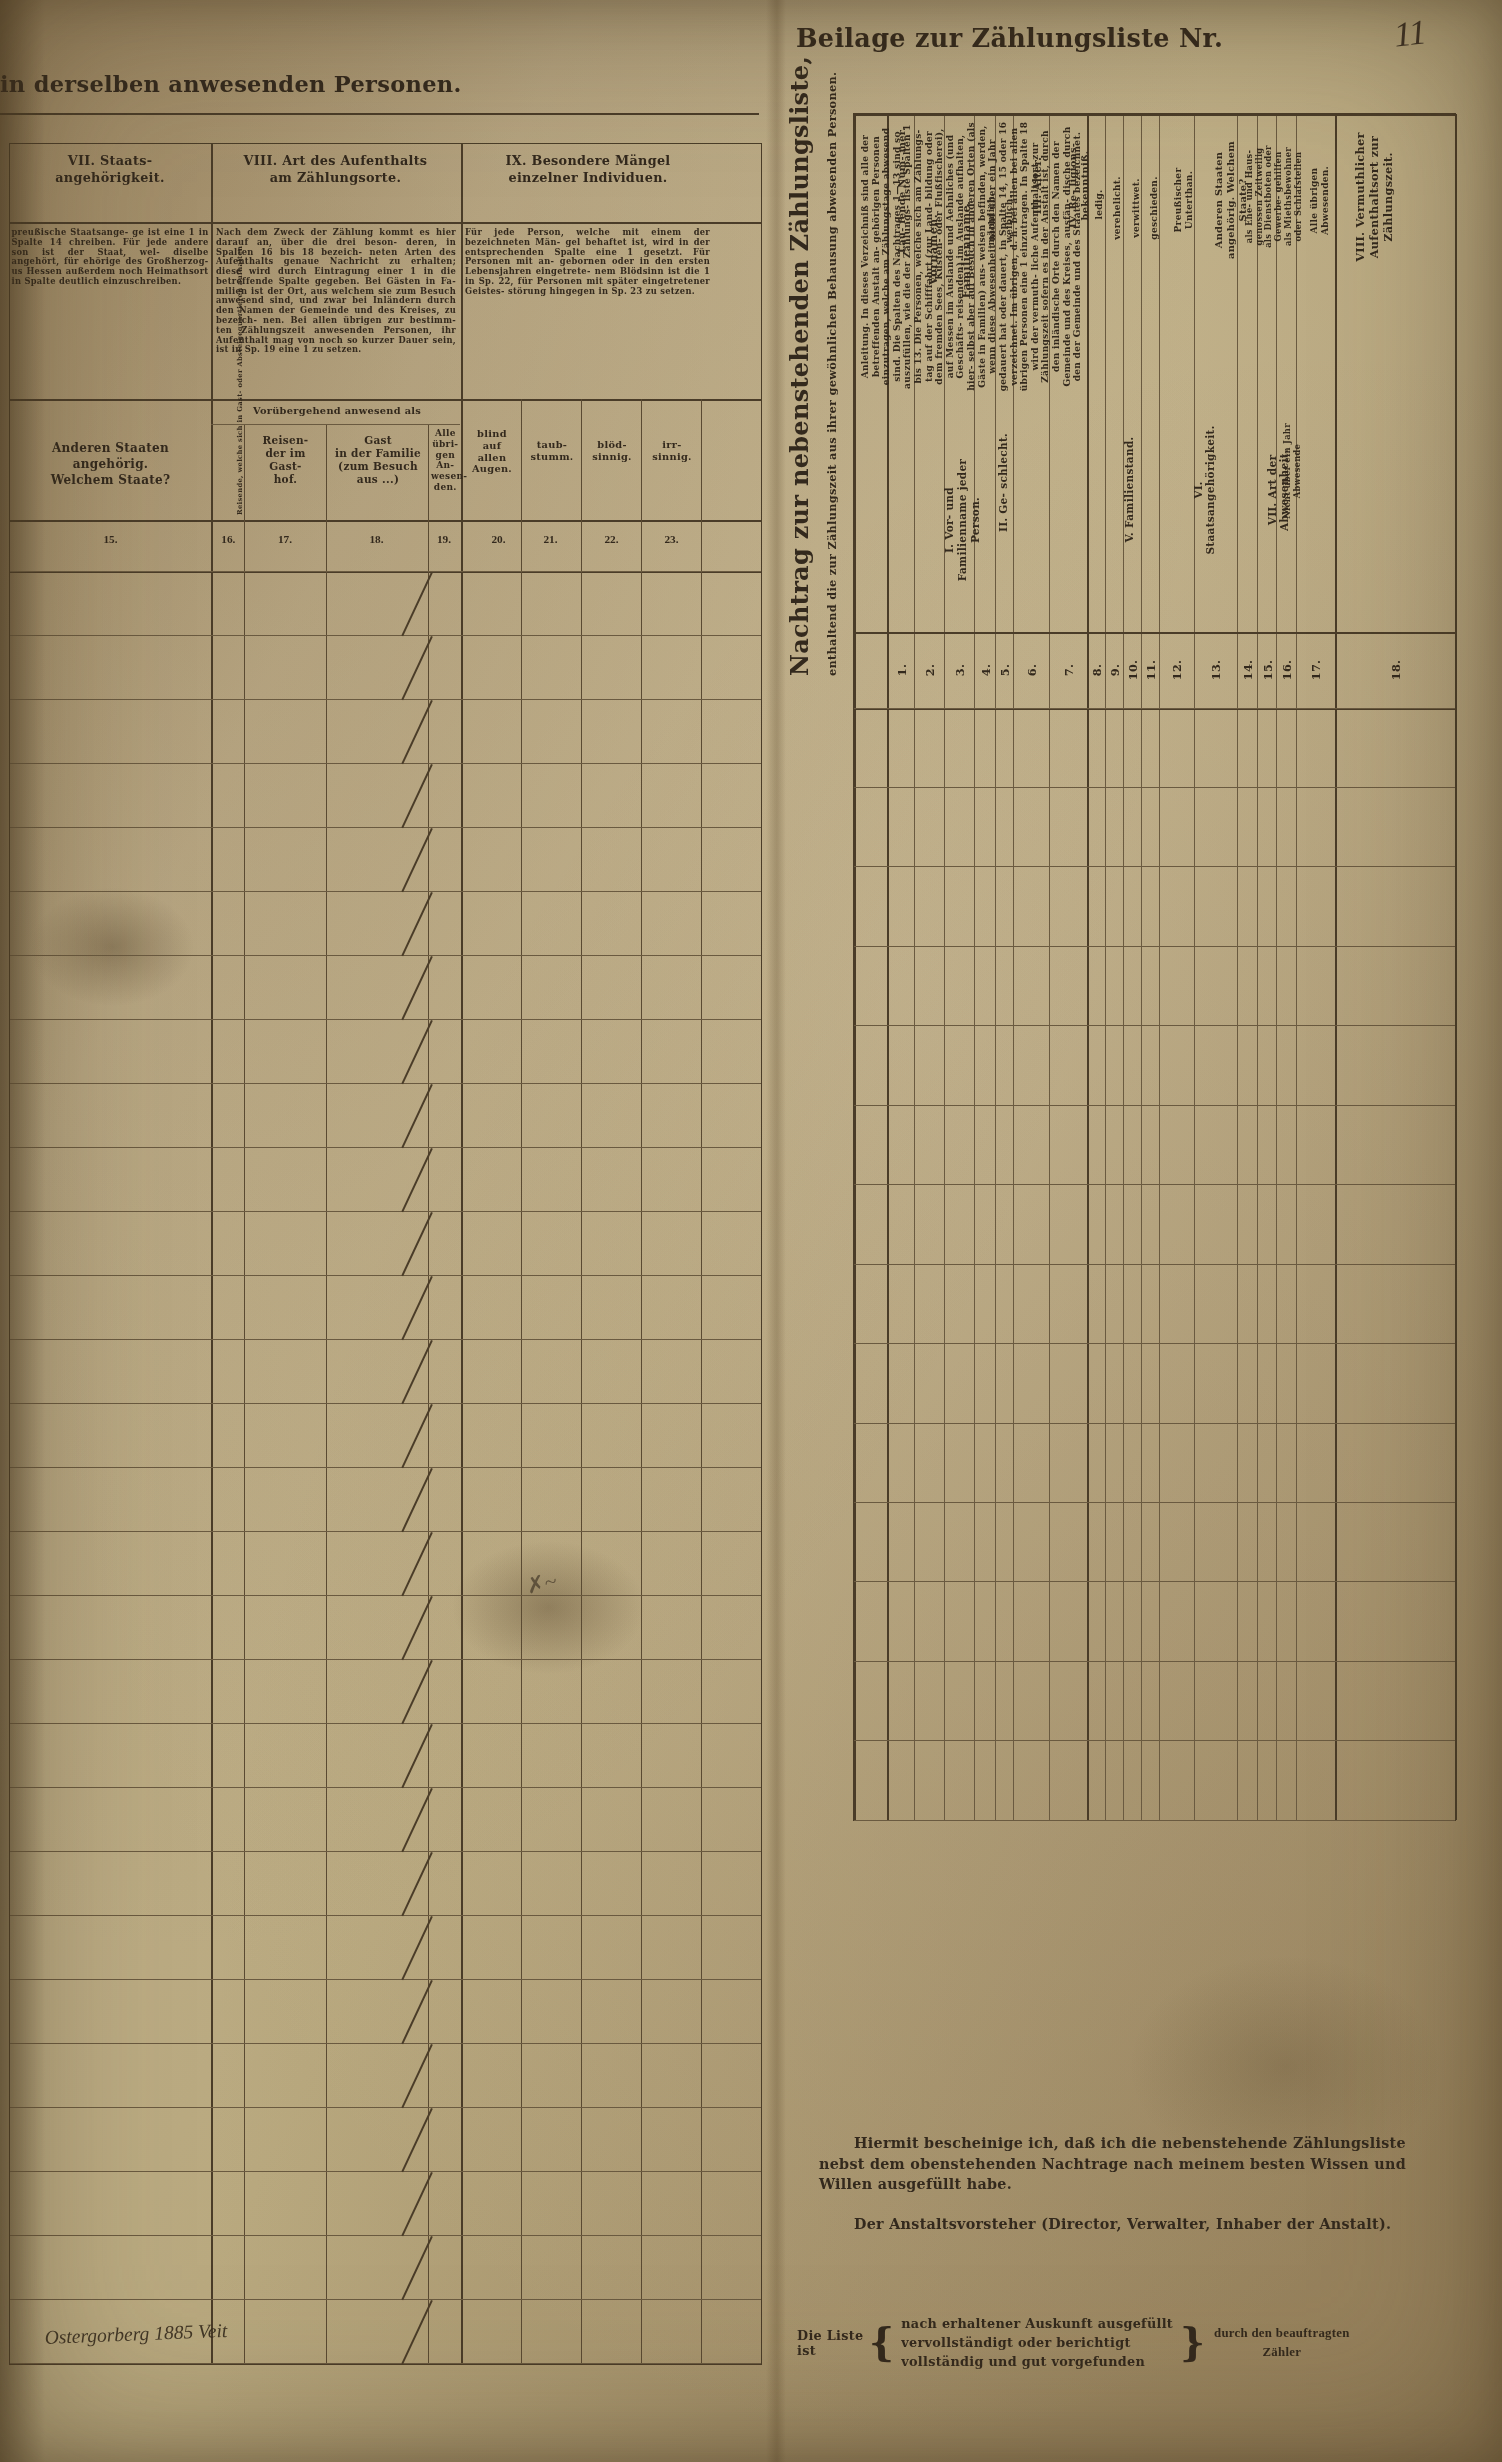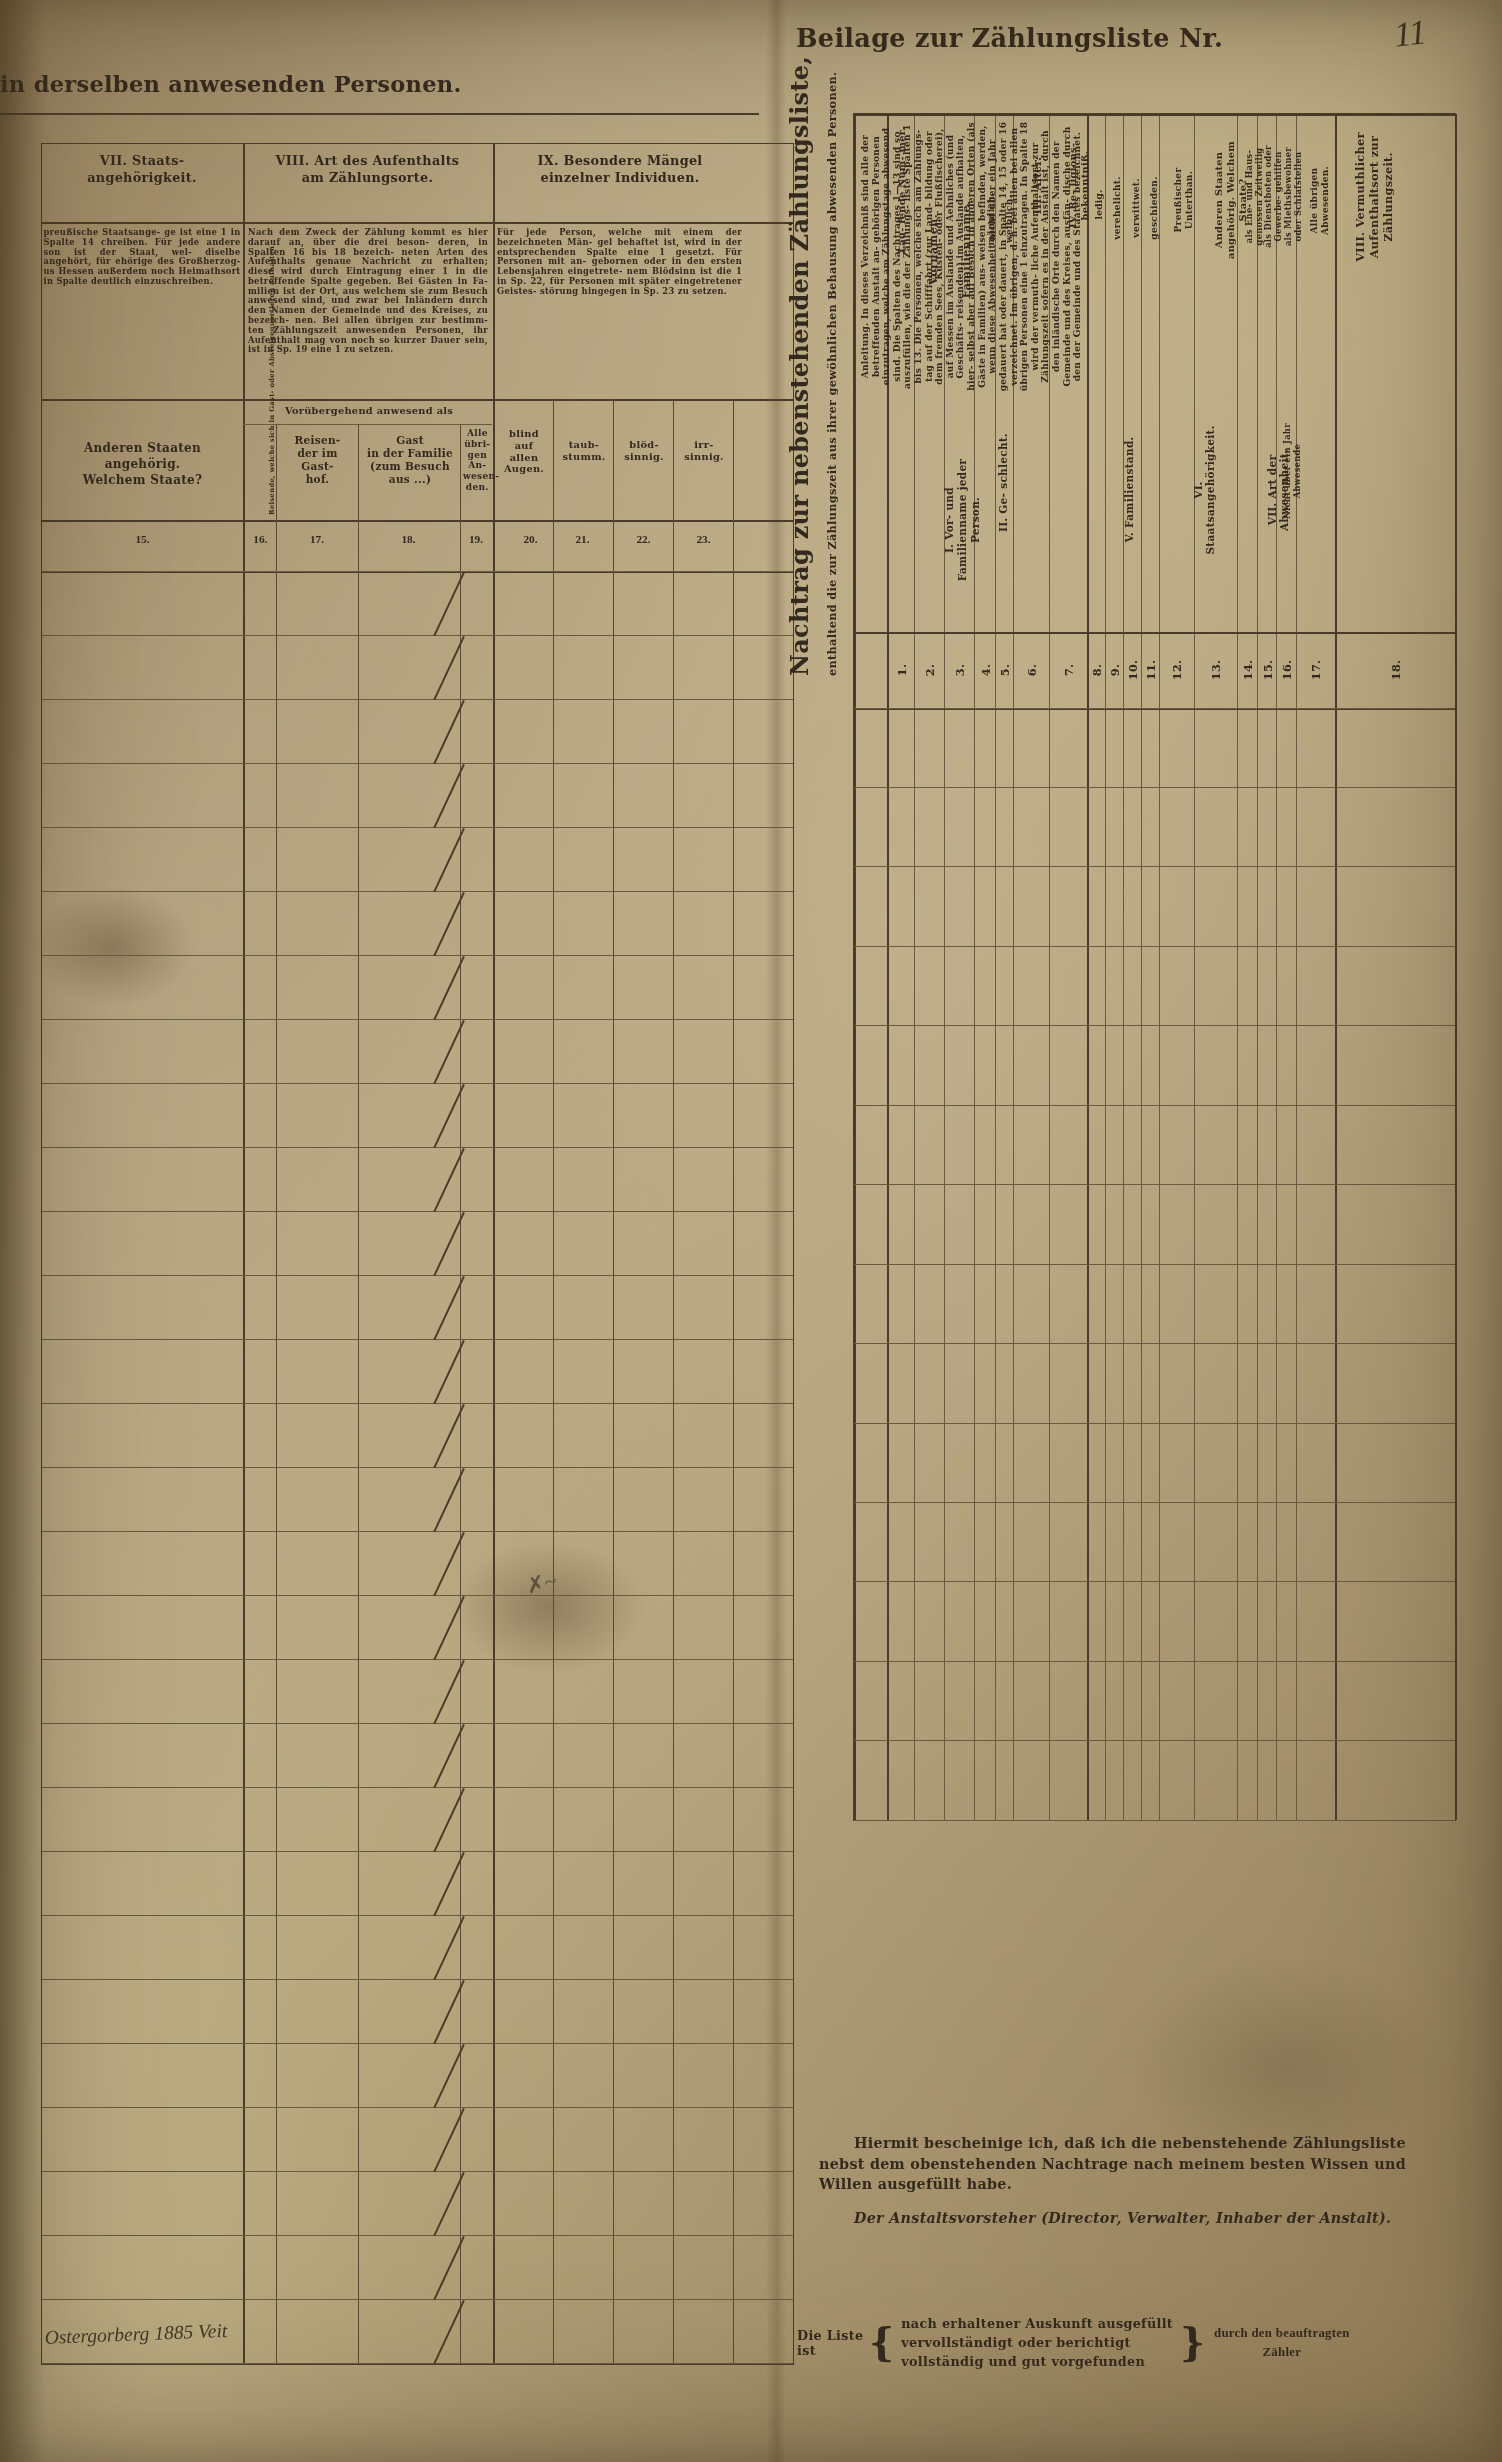--- a/index.html
+++ b/index.html
@@ -56,21 +56,20 @@
     font-size:35px;font-style:italic;
     font-family:"Liberation Serif", serif;
     color:#3b3024;transform:rotate(-6deg);
   }
   .rule{position:absolute;background:#4a3c28;height:1.5px;}
 
   
   #left-table{
     position:absolute;left:9px;top:143px;width:751px;height:2220px;
     border:1.5px solid #4a3c28;
-    margin-left:32px;
   }
   #left-table .vline{position:absolute;top:0;bottom:0;width:0.8px;background:#5a4a32;}
   #left-table .vline.thick{width:1.5px;background:#4a3c28;}
   #left-table .hline{position:absolute;left:0;right:0;height:0.8px;background:#6a5a40;}
   #left-table .hline.thick{height:1.5px;background:#4a3c28;}
 
   .colhead{position:absolute;text-align:center;font-weight:bold;}
   .cellnum{position:absolute;text-align:center;font-weight:bold;font-size:11.3px;}
 
   .blocktext{position:absolute;text-align:justify;}
@@ -400,21 +399,21 @@
       <div class="rotc frak ink" style="left: 426px; top: 590px; width: 68px; font-size: 11.3px; font-weight: bold;">16.</div>
       <div class="rotc frak ink" style="left: 455px; top: 590px; width: 68px; font-size: 11.3px; font-weight: bold;">17.</div>
       <div class="rotc frak ink" style="left: 535px; top: 590px; width: 68px; font-size: 11.3px; font-weight: bold;">18.</div>
     </div>
 </div>
 
 <div id="certify" class="frak ink">
   <div class="indent">Hiermit bescheinige ich, daß ich die nebenstehende Zählungsliste</div>
   <div>nebst dem obenstehenden Nachtrage nach meinem besten Wissen und</div>
   <div>Willen ausgefüllt habe.</div>
-  <div class="indent" style="margin-top:13px;font-style:italic;">Der Anstaltsvorsteher (Director, Verwalter, Inhaber der Anstalt).</div>
+  <div class="indent" style="margin-top:19px;">Der Anstaltsvorsteher (Director, Verwalter, Inhaber der Anstalt).</div>
 </div>
 
 <div id="liste-block" class="frak ink">
   <table style="border-collapse:collapse;">
     <tbody>
         <tr>
       <td style="vertical-align:middle;padding-right:4.5px;">
         <div>Die Liste</div>
         <div>ist</div>
       </td>

